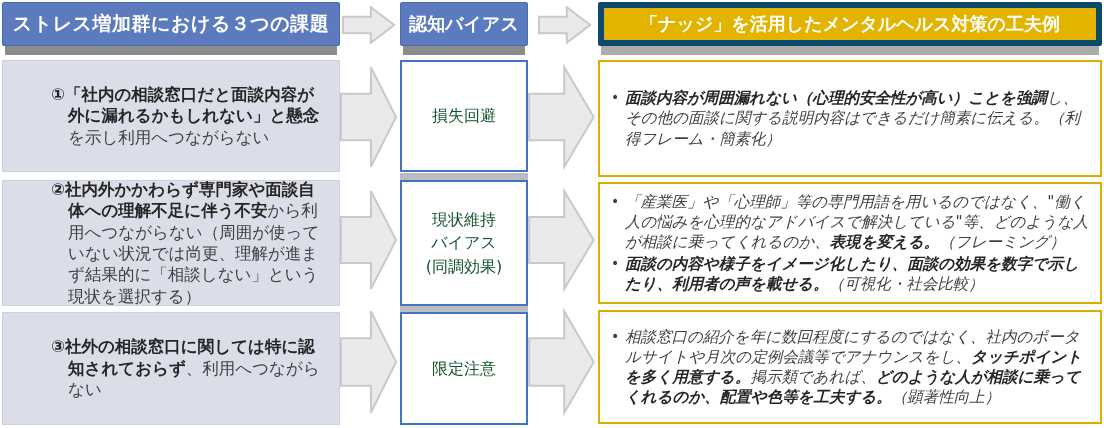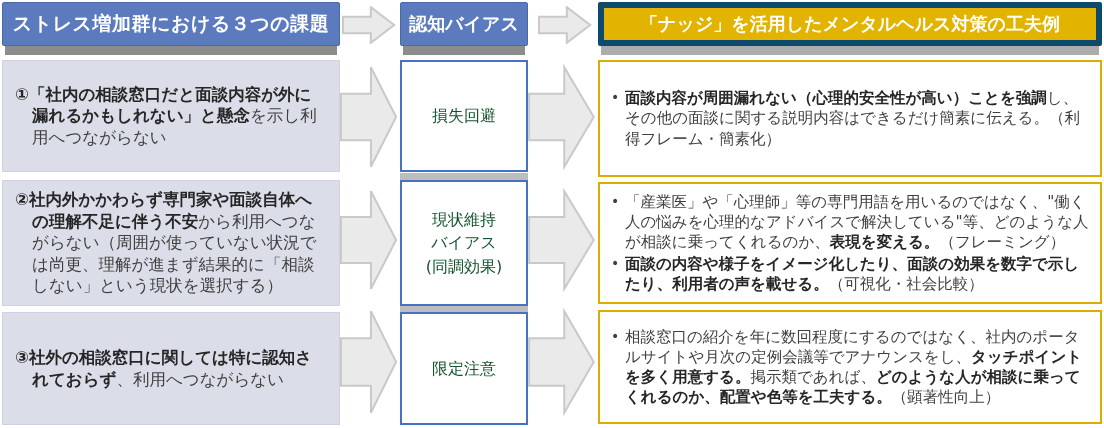--- a/index.html
+++ b/index.html
@@ -28,21 +28,21 @@
   .col-left{left:2px;width:338px;}
   .col-left .hdr{font-size:19px;letter-spacing:0.5px;}
   .challenge-box{
     position:absolute;left:0;right:0;
     background:#DBDEE9;border:1px solid #CDD1E0;
     box-sizing:border-box;
     display:flex;align-items:center;
     padding:8px 12px;
     font-size:16.5px;line-height:1.3;color:#3F3F3F;
   }
-  .challenge-box .inner{padding-left:17px;text-indent:-17px;}
+  .challenge-box .inner{padding-left:17px;text-indent:-17px;margin-left:36px;}
   .b{font-weight:bold;color:#262626;}
 
   
   .col-mid{left:400px;width:128px;}
   .col-mid .hdr{font-size:18px;}
   .bias-box{
     position:absolute;left:0;right:0;
     background:#fff;border:2px solid #4472C4;
     box-sizing:border-box;
     display:flex;align-items:center;justify-content:center;
@@ -58,21 +58,21 @@
     background:#fff;border:2.5px solid #DCAC00;
     box-sizing:border-box;
     display:flex;align-items:center;
     padding:4px 8px;
   }
   .nudge-box ul{
     margin:0;padding:0;list-style:none;
     font-size:15.5px;line-height:1.3;color:#3F3F3F;
   }
   .nudge-box li{
-    padding-left:17px;position:relative;margin:2px 0;
+    padding-left:17px;position:relative;margin:2px 0;font-style:italic;
   }
   .nudge-box li::before{
     content:"\2022";
     position:absolute;left:3px;top:0;
     color:#3F3F3F;font-size:14px;
   }
 
   
   .arrow{position:absolute;}
   .arrow svg{display:block;width:100%;height:100%;}

